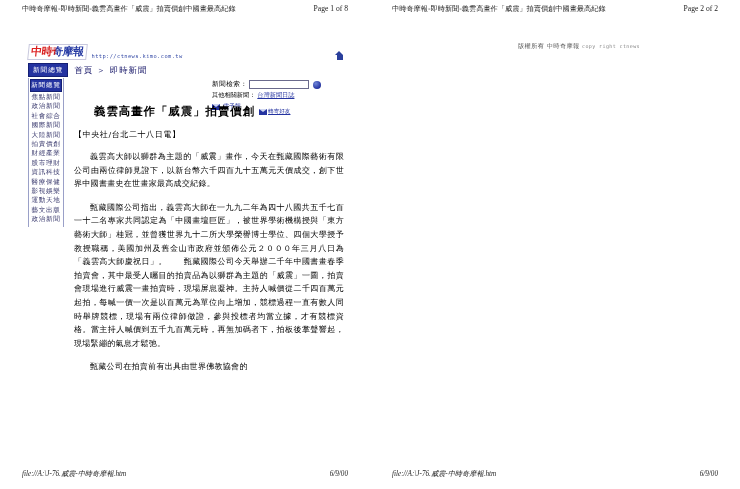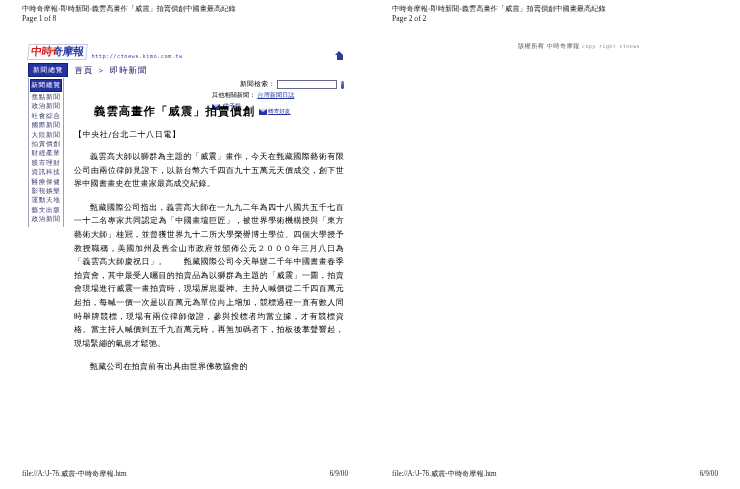--- a/index.html
+++ b/index.html
@@ -20,31 +20,31 @@
   #page-left{left:0;}
   #page-right{left:370px;}
 
   
   .print-head{
     position:absolute;top:4px;left:0;width:370px;
     font-size:7.2px;line-height:10px;color:#222;
     padding:0 22px;box-sizing:border-box;
     display:flex;justify-content:space-between;align-items:baseline;
     white-space:nowrap;
-    flex-direction:column;
   }
   .print-head .ttl{letter-spacing:0px;}
   .print-head .pg{font-family:"Liberation Serif",serif;font-size:7.6px;}
   .print-foot{
     position:absolute;bottom:10px;left:0;width:370px;
     font-size:7.2px;line-height:10px;color:#222;
     padding:0 22px;box-sizing:border-box;
     display:flex;justify-content:space-between;align-items:baseline;
     white-space:nowrap;
     font-family:"Liberation Serif",serif;
+    font-style:italic;
   }
 
   
   .doc{
     position:absolute;left:28px;top:44px;width:316px;
   }
 
   
   .brandrow{
     display:flex;align-items:flex-end;gap:5px;
@@ -89,21 +89,21 @@
   }
   .crumb{
     font-size:8.4px;color:#1b1b6b;white-space:nowrap;letter-spacing:1px;
   }
 
   
   .searchbox{
     position:absolute;left:184px;top:36px;width:132px;
     font-size:6.6px;color:#000;
   }
-  .srow{display:flex;align-items:center;gap:2px;margin-left:28px;}
+  .srow{display:flex;align-items:center;gap:2px;}
   .slabel{font-size:6.6px;white-space:nowrap;letter-spacing:.5px;}
   .sinput{
     width:60px;height:9px;border:1px solid #6a6a8c;background:#fff;
     box-sizing:border-box;
   }
   .sgo{
     width:8px;height:8px;border-radius:50%;
     background:radial-gradient(circle at 35% 32%,#6f86d8 0%,#2433a0 70%,#16206a 100%);
     display:inline-block;margin-left:2px;
   }

